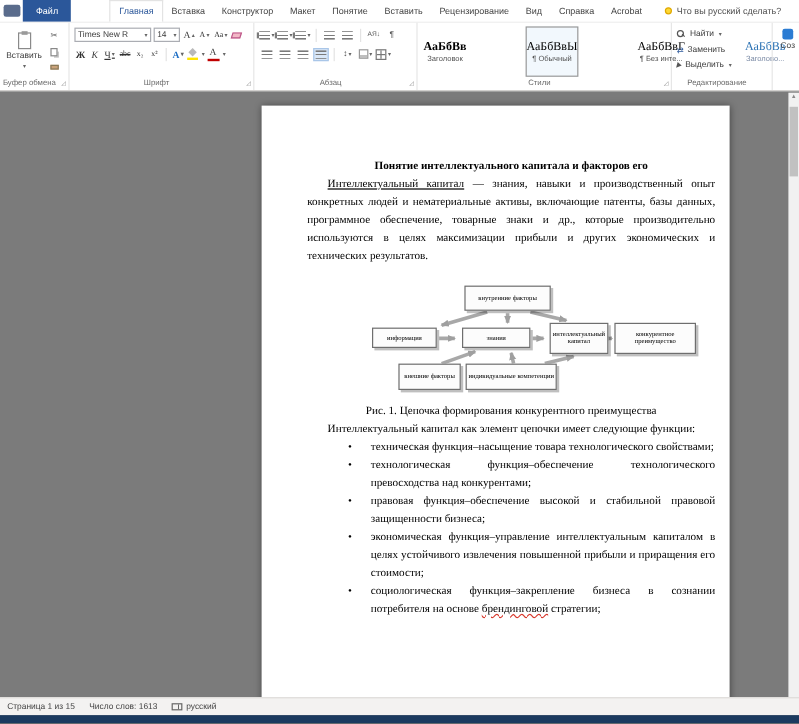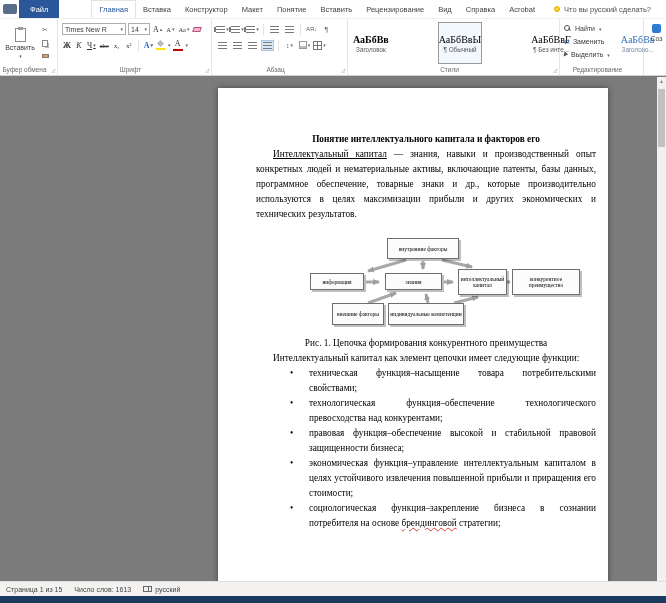--- a/index.html
+++ b/index.html
@@ -374,21 +374,21 @@
           <div class="fnode fn-intel">интеллектуальный капитал</div>
           <div class="fnode fn-adv">конкурентное преимущество</div>
           <div class="fnode fn-ext">внешние факторы</div>
           <div class="fnode fn-comp">индивидуальные компетенции</div>
         </div>
 
         <div class="caption">Рис. 1. Цепочка формирования конкурентного преимущества</div>
         <p class="para">Интеллектуальный капитал как элемент цепочки имеет следующие функции:</p>
 
         <div class="blist">
-          <div class="bitem">техническая функция–насыщение товара потребительскими свойствами;</div>
+          <div class="bitem">техническая функция–насыщение товара технологического свойствами;</div>
           <div class="bitem">технологическая функция–обеспечение технологического превосходства над конкурентами;</div>
           <div class="bitem">правовая функция–обеспечение высокой и стабильной правовой защищенности бизнеса;</div>
           <div class="bitem">экономическая функция–управление интеллектуальным капиталом в целях устойчивого извлечения повышенной прибыли и приращения его стоимости;</div>
           <div class="bitem"><span>социологическая функция–закрепление бизнеса в сознании потребителя на основе </span><span class="sp">брендинговой</span><span> стратегии;</span></div>
         </div>
       </div>
     </div>
 
     <div class="scrollbar">
       <span class="scroll-up">▲</span>

